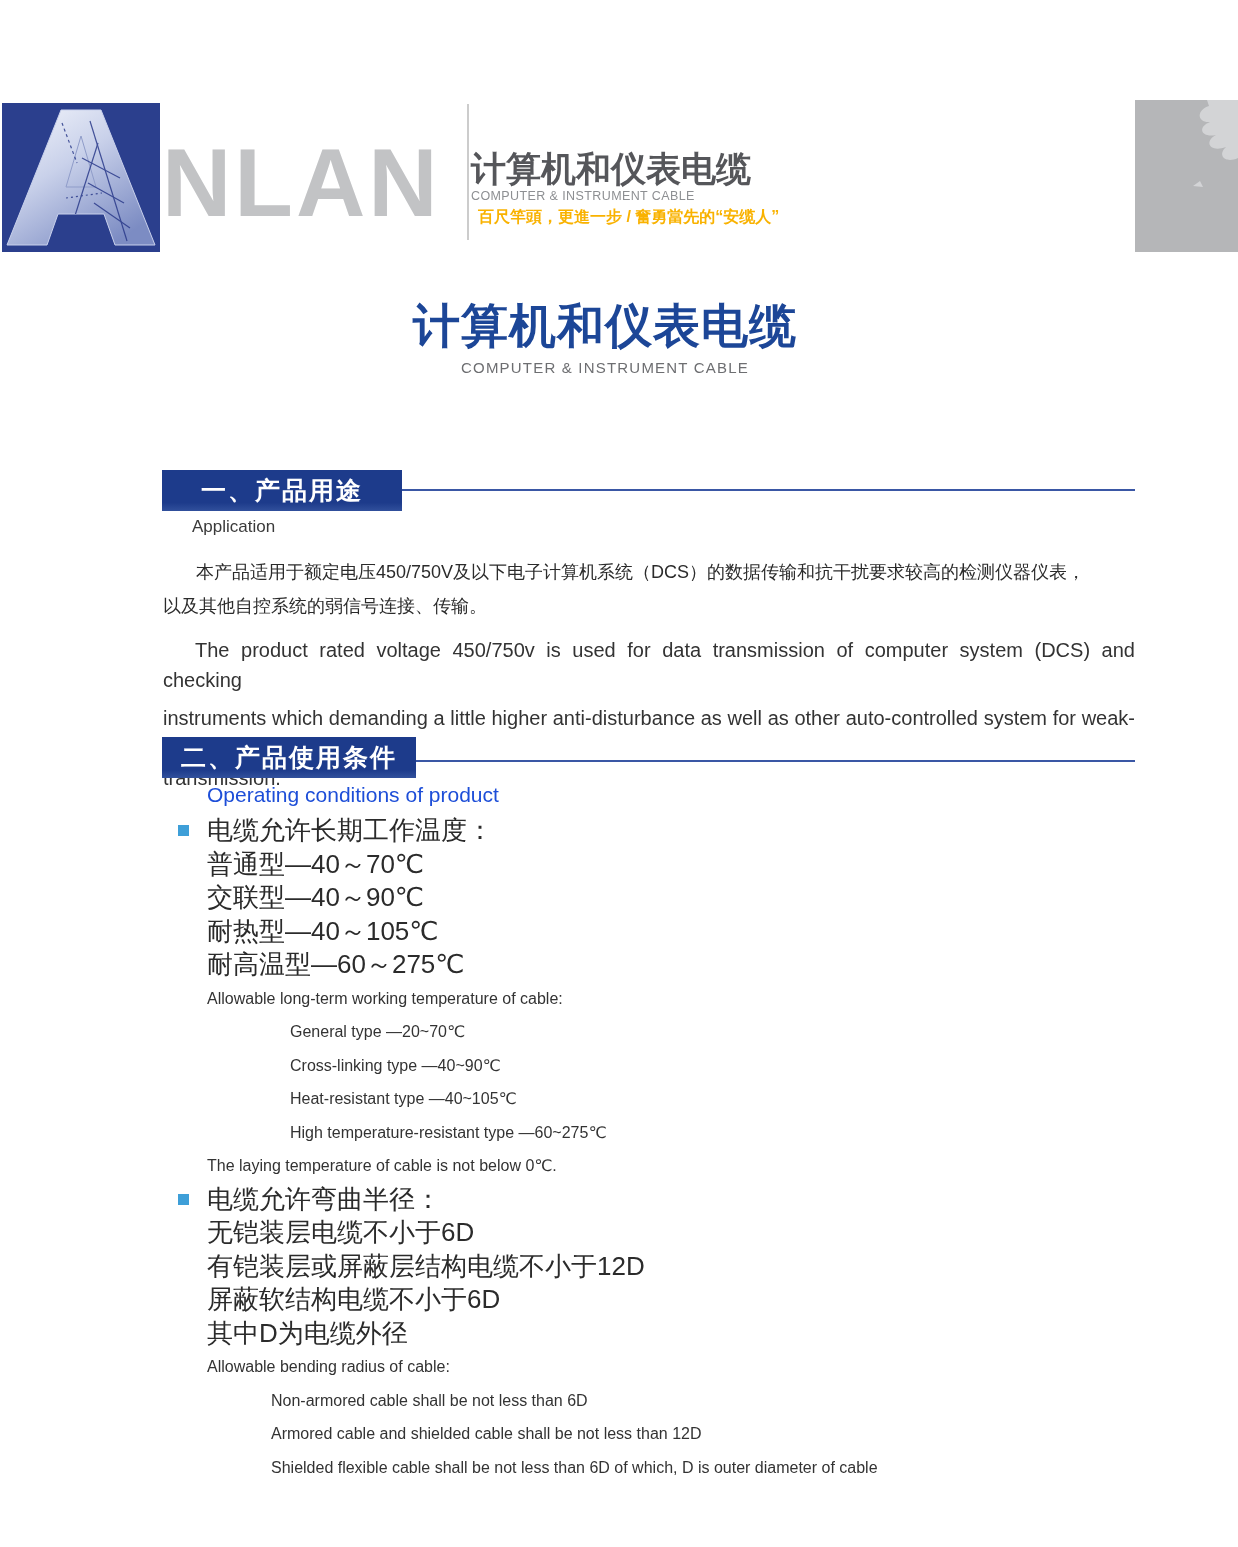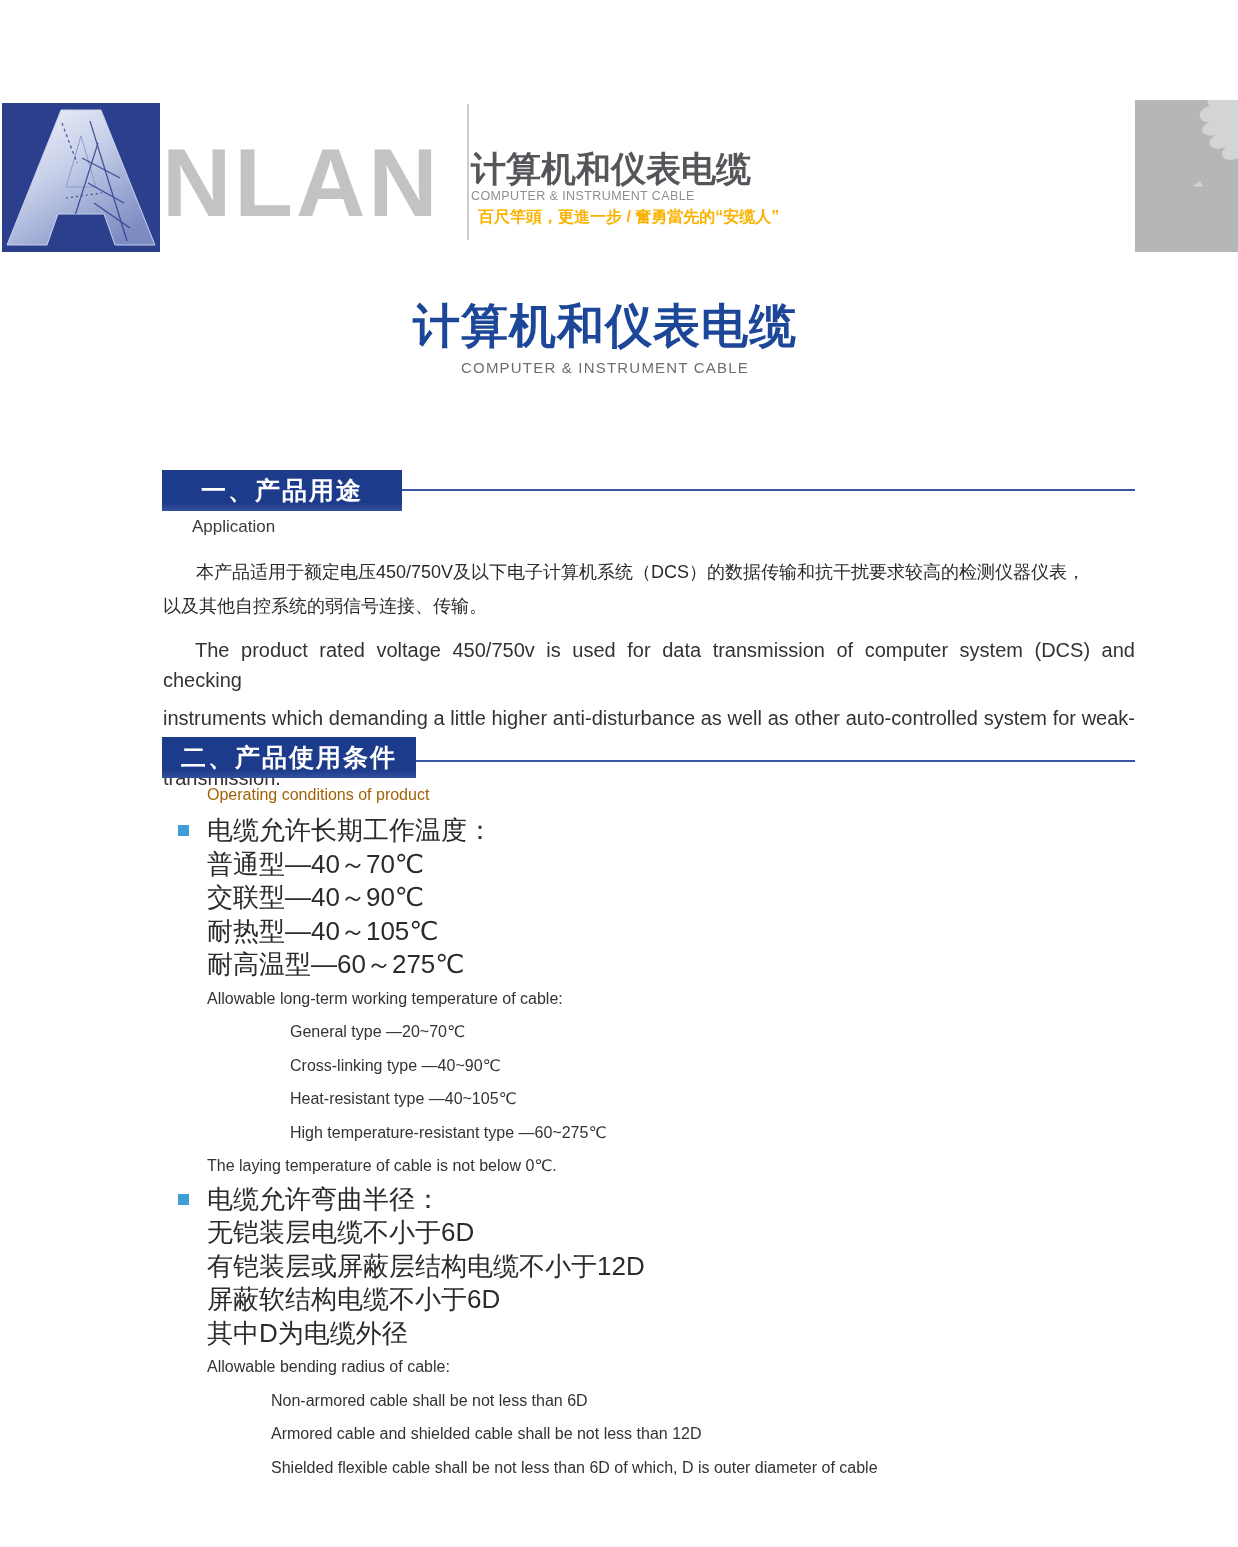--- a/index.html
+++ b/index.html
@@ -32,21 +32,21 @@
     background:linear-gradient(180deg,#1d3b8b 0%,#1d3b8b 80%,#31509c 100%);
     color:#ffffff;font-size:25px;font-weight:bold;letter-spacing:2px;white-space:nowrap;
   }
   #sec1-box{left:162px;top:470px;width:240px;}
   #sec2-box{left:162px;top:711px;width:254px;margin-top:26px;}
   .sec-line{position:absolute;height:2px;background:#3a57a5;}
   #sec1-line{left:402px;top:489px;width:733px;}
   #sec2-line{left:416px;top:760px;width:719px;}
 
   #application-label{left:192px;top:514px;font-size:17px;color:#3a3a3a;line-height:26px;}
-  #operating-label{left:207px;top:782px;font-size:16px;color:#a16207;line-height:26px;}
+  #operating-label{left:207px;top:782px;font-size:21px;color:#1d4ed8;line-height:26px;}
 
   
   #cn-para{left:163px;top:556px;width:972px;font-size:18px;line-height:33.5px;color:#2b2b2b;}
   #cn-para .indent{text-indent:33px;}
   #en-para{left:163px;top:627px;width:972px;font-size:20px;line-height:30px;color:#333333;}
   #en-para .just{text-align:justify;text-align-last:justify;margin-top:8px;}
   #en-para .indent{text-indent:32px;}
 
   
   #cond-list{left:163px;top:814px;width:1010px;}

